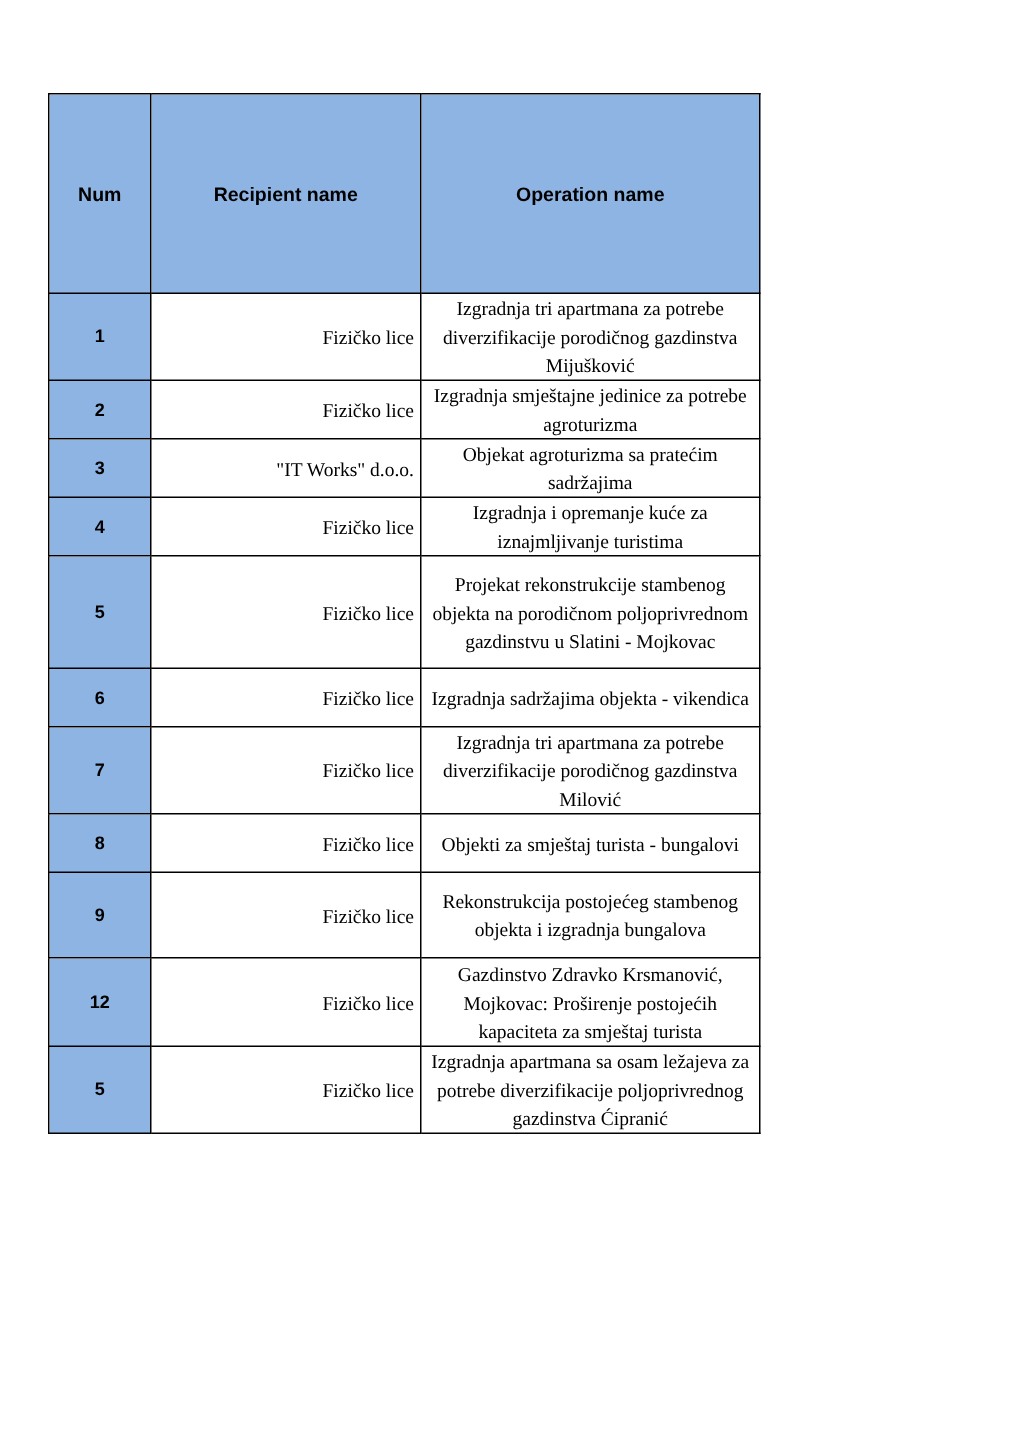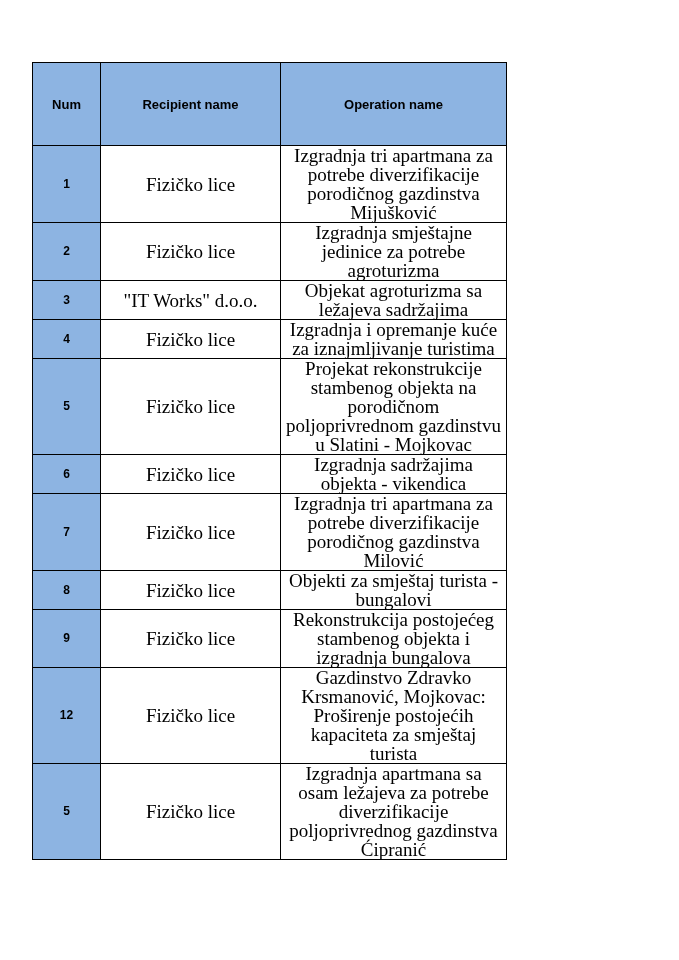--- a/index.html
+++ b/index.html
@@ -27,43 +27,44 @@
   .grants-table td {
     border: 1px solid #000;
     text-align: center;
     vertical-align: middle;
     overflow: hidden;
   }
   .col-num { width: 55px; }
   .col-recipient { width: 167px; }
   .col-operation { width: 213px; }
 
-  thead tr { height: 83px; border-radius: 16px; }
+  thead tr { height: 133px; border-radius: 16px; }
 
   .grants-table th {
     background: var(--header-bg, #8DB4E2);
     font-family: "Liberation Sans", sans-serif;
     font-weight: bold;
     font-size: 13px;
     padding: 0 6px;
   }
   .grants-table td {
-    font-size: 19px;
+    font-size: 13px;
     line-height: 19px;
     padding: 0 3px;
     font-family: Liberation Serif, serif;
   }
   .grants-table td.num-cell {
     background: var(--header-bg, #8DB4E2);
     font-family: "Liberation Sans", sans-serif;
     font-weight: bold;
     font-size: 12px;
   }
   .grants-table td.recipient-cell {
     padding: 0 4px;
+    text-align: right;
   }
   .grants-table td.operation-cell {
     padding: 0 4px;
   }
 </style>
 </head>
 <body>
 
 <div class="page">
   <table class="grants-table">
@@ -81,21 +82,21 @@
     <td class="operation-cell">Izgradnja tri apartmana za potrebe diverzifikacije porodičnog gazdinstva Mijušković</td>
   </tr>
         <tr style="height: 39px;">
     <td class="num-cell">2</td>
     <td class="recipient-cell">Fizičko lice</td>
     <td class="operation-cell">Izgradnja smještajne jedinice za potrebe agroturizma</td>
   </tr>
         <tr style="height: 38px;">
     <td class="num-cell">3</td>
     <td class="recipient-cell">"IT Works" d.o.o.</td>
-    <td class="operation-cell">Objekat agroturizma sa ležajeva sadržajima</td>
+    <td class="operation-cell">Objekat agroturizma sa pratećim sadržajima</td>
   </tr>
         <tr style="height: 39px;">
     <td class="num-cell">4</td>
     <td class="recipient-cell">Fizičko lice</td>
     <td class="operation-cell">Izgradnja i opremanje kuće za iznajmljivanje turistima</td>
   </tr>
         <tr style="height: 75px;">
     <td class="num-cell">5</td>
     <td class="recipient-cell">Fizičko lice</td>
     <td class="operation-cell">Projekat rekonstrukcije stambenog objekta na porodičnom poljoprivrednom gazdinstvu u Slatini - Mojkovac</td>

